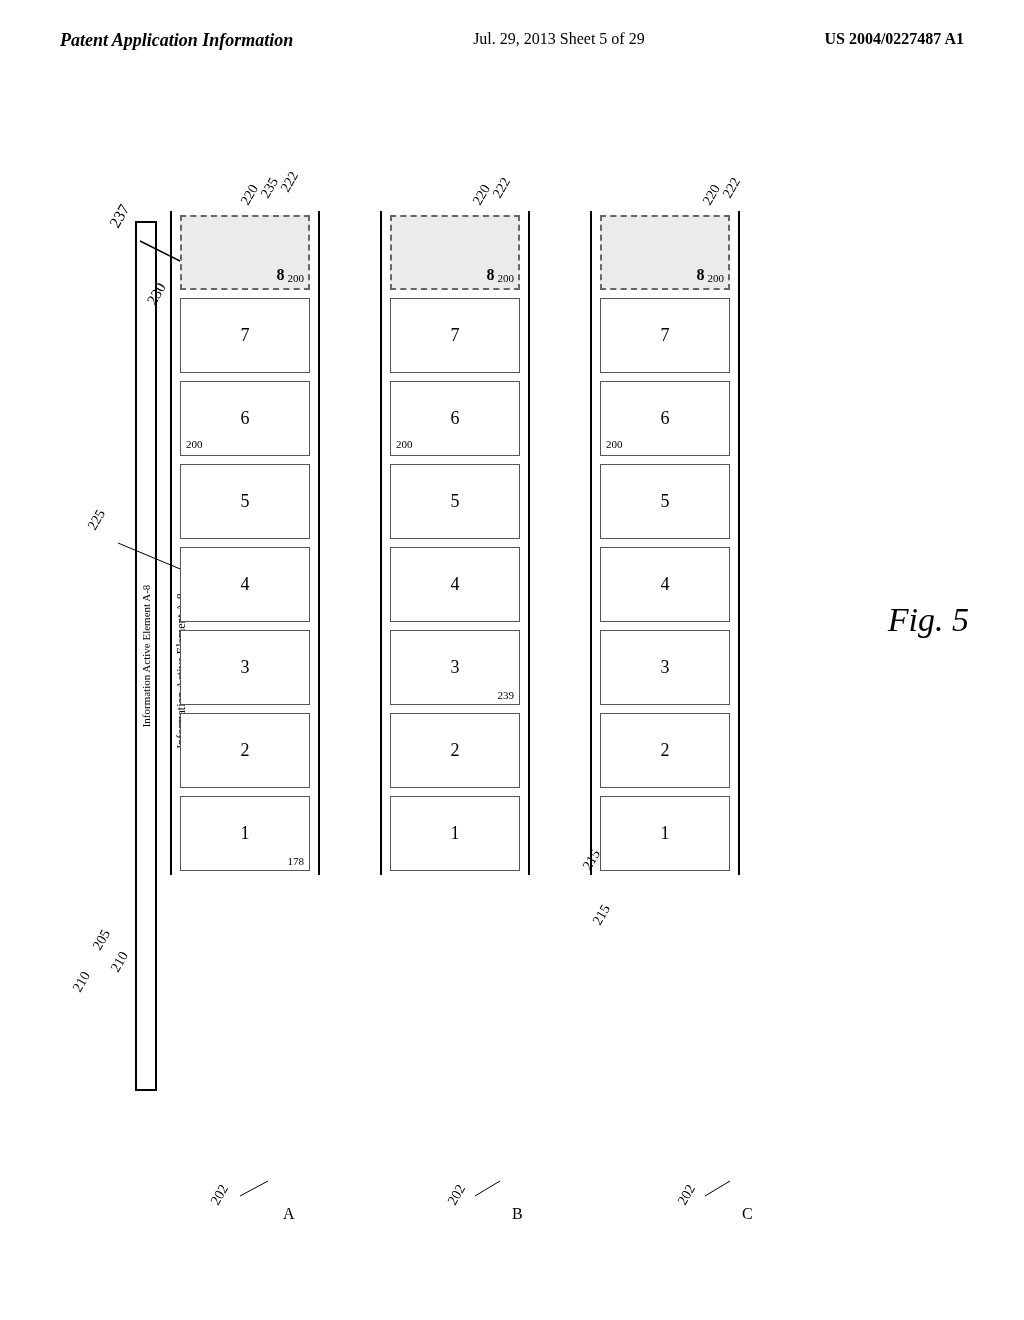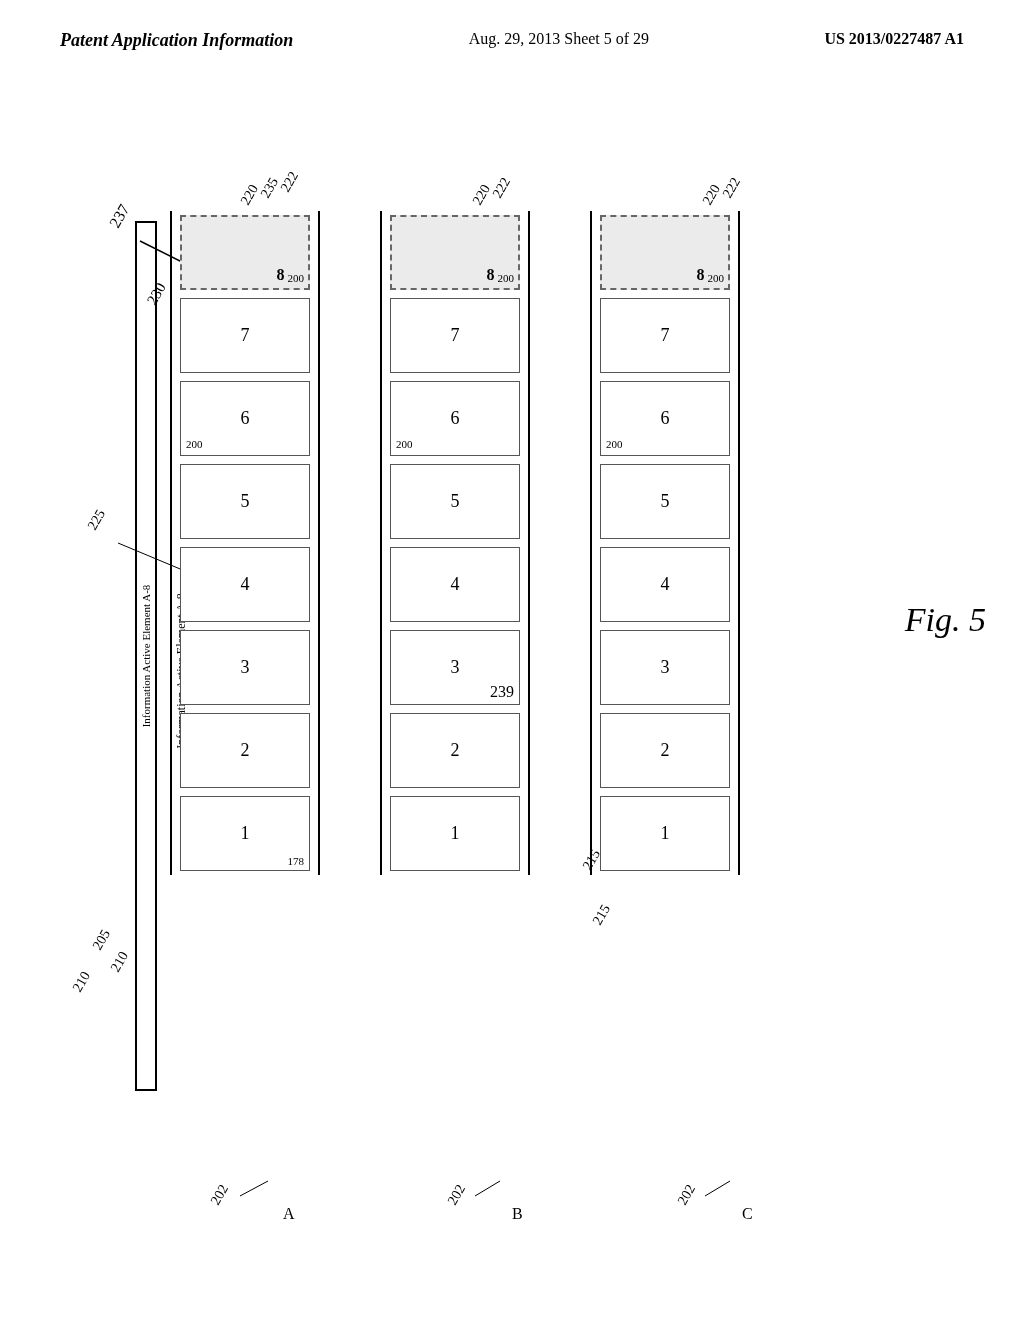--- a/index.html
+++ b/index.html
@@ -50,22 +50,22 @@
       width: 100%;
       height: 100%;
       pointer-events: none;
     }
   </style>
 </head>
 <body>
 
 <div class="header">
   <div class="header-left">Patent Application Information</div>
-  <div class="header-center">Aug. 29, 2013  Sheet 5 of 29</div>
-  <div class="header-right">US 2013/0227487 A1</div>
+  <div class="header-center">Jul. 29, 2013  Sheet 5 of 29</div>
+  <div class="header-right">US 2004/0227487 A1</div>
 </div>
 
 <div class="main-content">
 
   <svg class="svg-overlay" viewBox="0 0 1024 1200">
 
     <text x="118" y="118" font-size="16" font-family="Times New Roman" transform="rotate(-60,118,118)">237</text>
     <line x1="140" y1="130" x2="200" y2="160" stroke="#000" stroke-width="1.5"></line>
 
     <text x="248" y="95" font-size="14" font-family="Times New Roman" transform="rotate(-60,248,95)">220</text>
@@ -168,21 +168,21 @@
         <div style="width:130px; height:75px; border:1.5px solid #555; margin:4px auto; display:flex; align-items:center; justify-content:center; background:#fff;">
           <span style="font-size:18px;">1</span>
         </div>
 
         <div style="width:130px; height:75px; border:1.5px solid #555; margin:4px auto; display:flex; align-items:center; justify-content:center; background:#fff;">
           <span style="font-size:18px;">2</span>
         </div>
 
         <div style="width:130px; height:75px; border:1.5px solid #555; margin:4px auto; display:flex; align-items:center; justify-content:center; position:relative; background:#fff;">
           <span style="font-size:18px;">3</span>
-          <span style="position:absolute; right:5px; bottom:3px; font-size:16px;">239</span>
+          <span style="position:absolute; right:5px; bottom:3px; font-size:11px;">239</span>
         </div>
 
         <div style="width:130px; height:75px; border:1.5px solid #555; margin:4px auto; display:flex; align-items:center; justify-content:center; background:#fff;">
           <span style="font-size:18px;">4</span>
         </div>
 
         <div style="width:130px; height:75px; border:1.5px solid #555; margin:4px auto; display:flex; align-items:center; justify-content:center; background:#fff;">
           <span style="font-size:18px;">5</span>
         </div>
 
@@ -236,15 +236,15 @@
 
         <div style="width:130px; height:75px; border:2px dashed #666; margin:4px auto; display:flex; align-items:flex-end; justify-content:flex-end; padding:4px; background:#ebebeb;">
           <span style="font-size:16px; font-weight:bold;">8</span>
           <span style="font-size:11px; margin-left:3px;">200</span>
         </div>
       </div>
     </div>
 
   </div>
 
-  <div style="position:absolute; right:38px; top:490px; font-size:34px; font-style:italic; font-family:'Times New Roman',serif;">Fig. 5</div>
+  <div style="position:absolute; right:55px; top:490px; font-size:34px; font-style:italic; font-family:'Times New Roman',serif;">Fig. 5</div>
 
 </div>
 
 </body></html>

